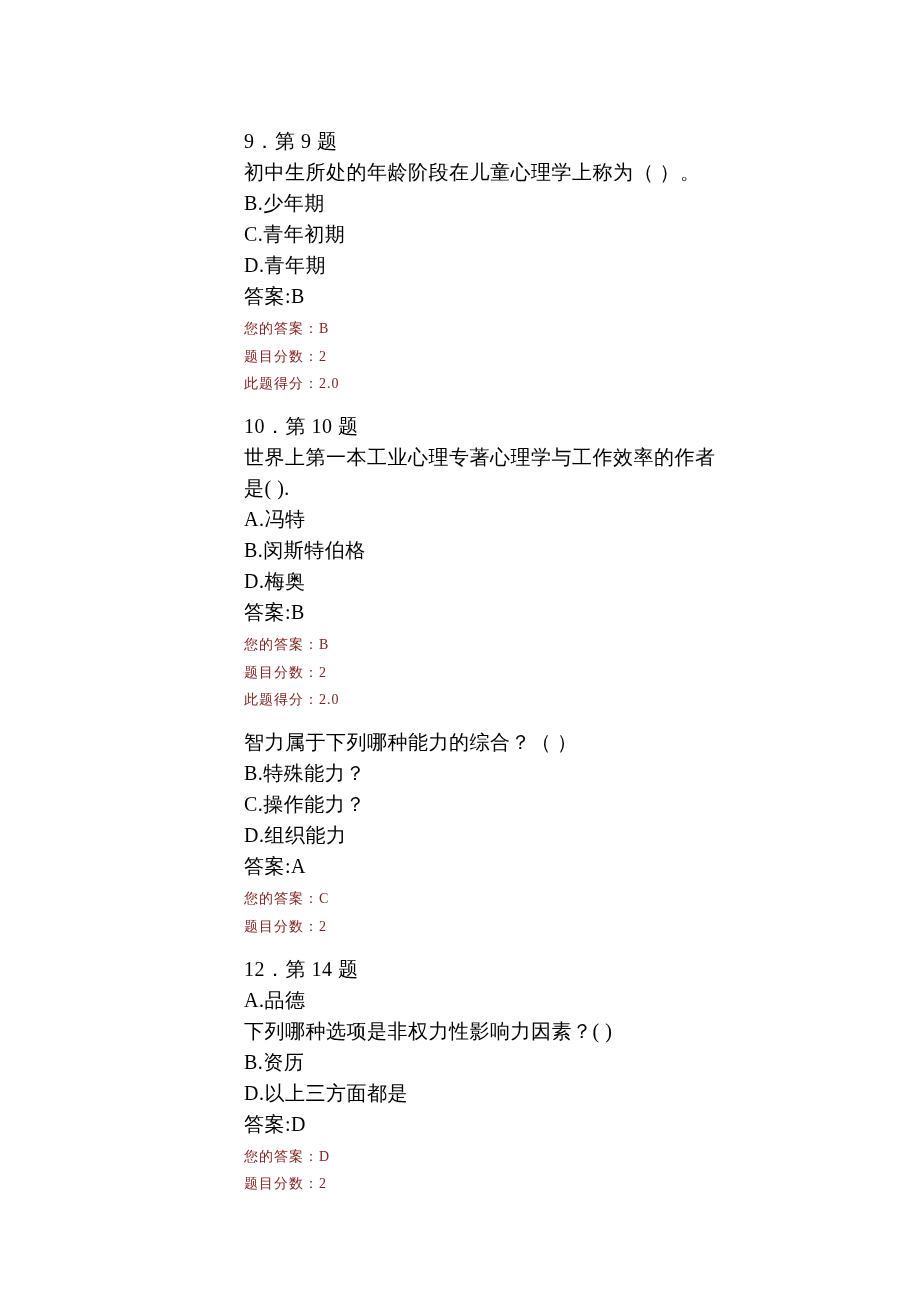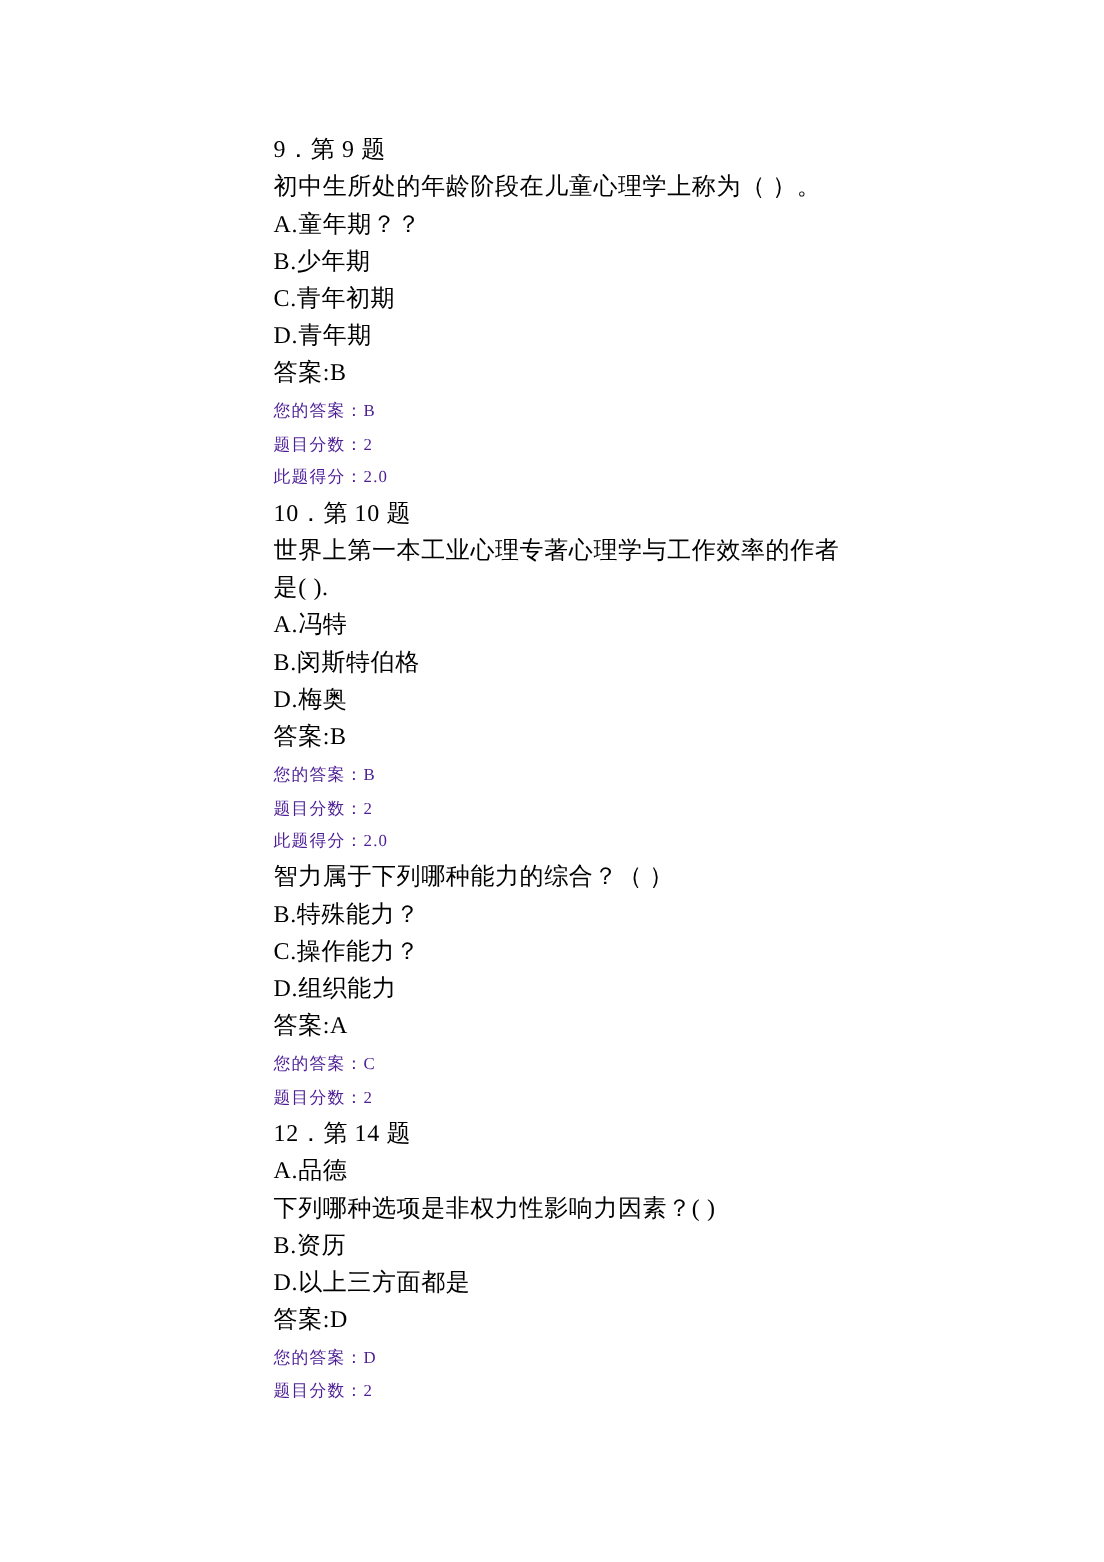--- a/index.html
+++ b/index.html
@@ -11,46 +11,45 @@
   .page {
     width: 920px;
     min-height: 1302px;
     background: #fff;
     box-sizing: border-box;
     padding: 110px 0 0 228px;
     font-family: "SimSun", "宋体", serif;
     color: #000;
   }
   .q {
-    margin: 0;
+    margin: 16px;
     line-height: 1.55;
   }
   .q .line {
     font-size: 20px;
     letter-spacing: 0.5px;
   }
   .meta {
     font-size: 14px;
-    color: #4c1d95;
+    color: #7f1d1d;
     letter-spacing: 1px;
     margin: 6px 0 3px 0;
   }
   .wide {
     letter-spacing: 1px;
   }
 </style>
 </head>
 <body>
 
 <div class="page">
 
   <div class="q">
     <div class="line wide">9．第 9 题</div>
     <div class="line">初中生所处的年龄阶段在儿童心理学上称为（ ）。</div>
-    <div class="line">A.童年期？？</div>
     <div class="line">B.少年期</div>
     <div class="line">C.青年初期</div>
     <div class="line">D.青年期</div>
     <div class="line">答案:B</div>
     <div class="meta">您的答案：B</div>
     <div class="meta">题目分数：2</div>
     <div class="meta">此题得分：2.0</div>
   </div>
 
   <div class="q">

